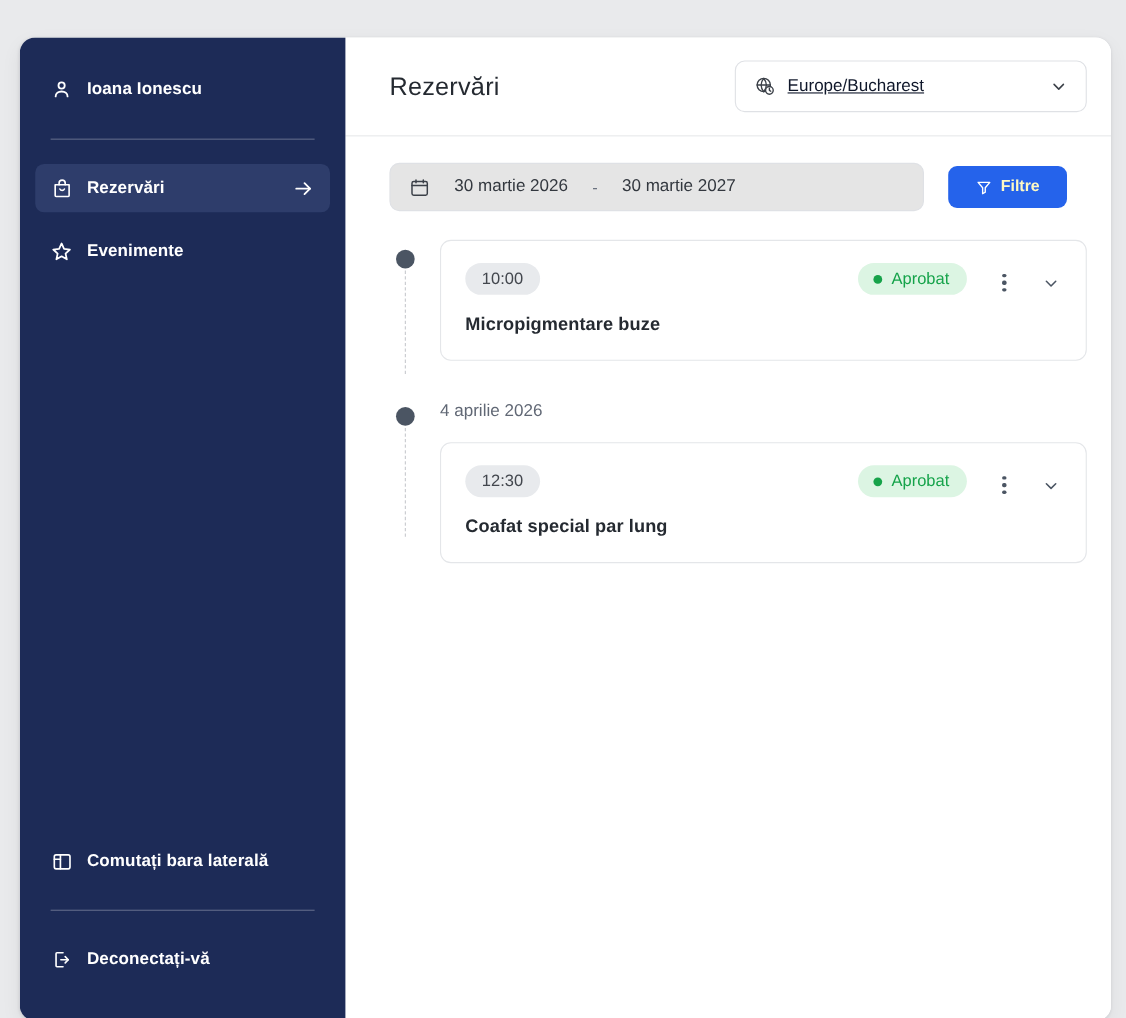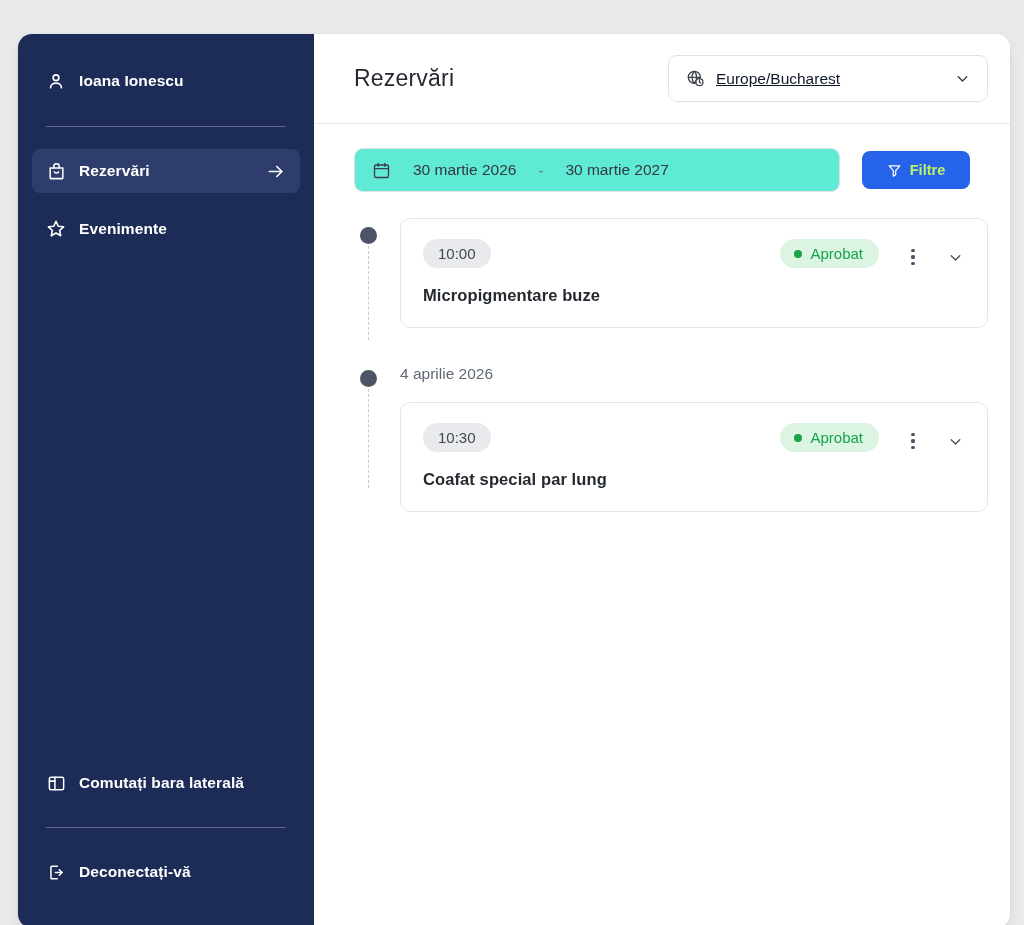--- a/index.html
+++ b/index.html
@@ -143,39 +143,39 @@
     align-items: center;
     gap: 22px;
   }
 
   .date-range {
     flex: 1 1 auto;
     max-width: 486px;
     height: 44px;
     border: 1px solid #dfe1e5;
     border-radius: 9px;
-    background: #5eead4;
+    background: #e5e5e5;
     display: flex;
     align-items: center;
     padding: 0 16px;
     gap: 22px;
     cursor: pointer;
   }
   .dr-date {
     font-size: 15.5px;
     color: #33383f;
     white-space: nowrap;
   }
   .dr-sep { font-size: 15px; color: #6b7280; }
 
   .btn-filter {
     width: 108px;
     height: 38px;
     background: #2563eb;
-    color: #bef264;
+    color: #fef9c3;
     border: none;
     border-radius: 8px;
     display: inline-flex;
     align-items: center;
     justify-content: center;
     gap: 8px;
     font-size: 14.5px;
     font-weight: bold;
     font-family: "Liberation Sans", sans-serif;
     cursor: pointer;
@@ -447,21 +447,21 @@
           </div>
         </div>
 
         <div class="tl-group last">
           <span class="tl-dot"></span>
           <span class="tl-line"></span>
           <div class="tl-date">4 aprilie 2026</div>
 
           <div class="booking-card">
             <div class="bc-top">
-              <span class="time-pill">10:30</span>
+              <span class="time-pill">12:30</span>
               <span class="status-badge">
                 <i class="status-dot"></i>
                 <span>Aprobat</span>
               </span>
               <div class="bc-actions">
                 <button class="icon-btn">
                   <span class="dots-v">
                       <i></i>
                       <i></i>
                       <i></i>

